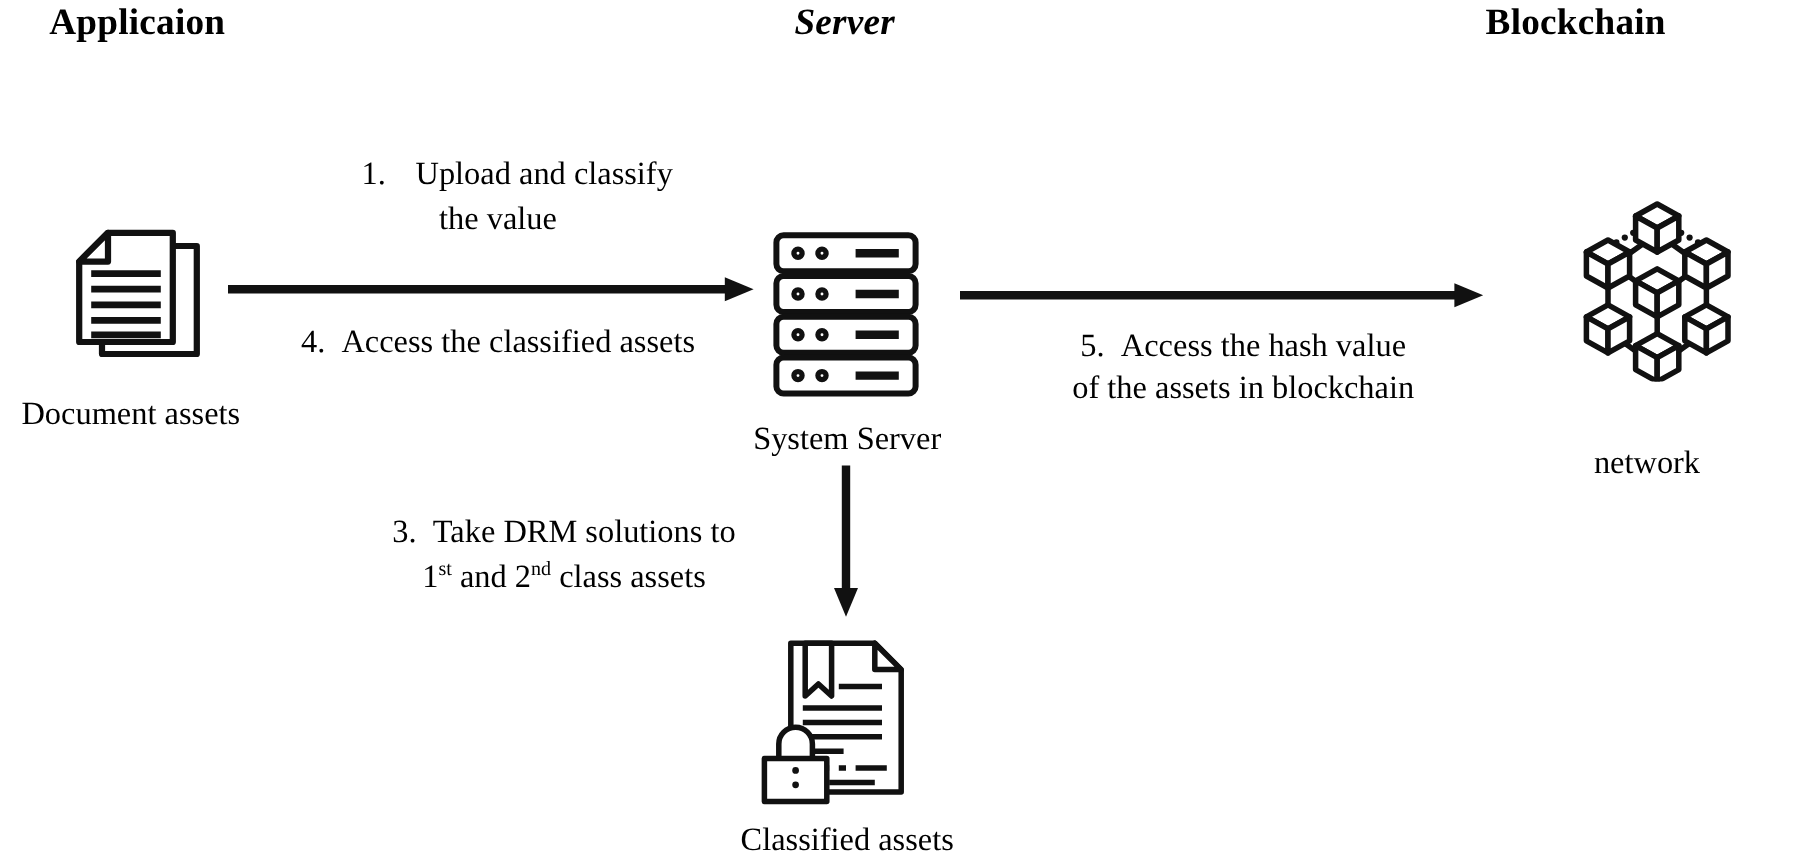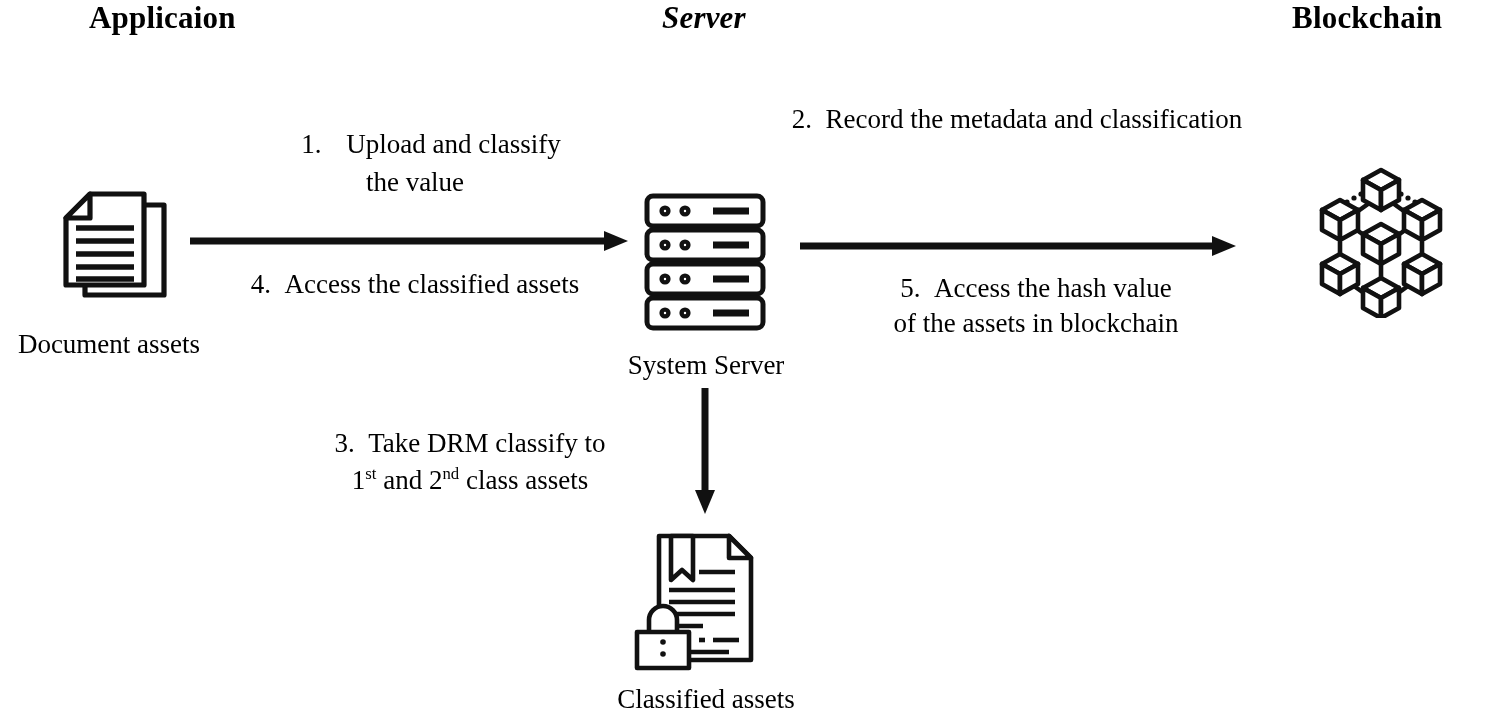--- a/index.html
+++ b/index.html
@@ -53,25 +53,25 @@
 
   
   .icon-box { display: block; }
   .icon-box svg { display: block; }
 </style>
 </head>
 <body>
 
 <div id="canvas">
 
-  <div class="abs col-header" style="left:41px; top:2px;margin-left:48px;">Applicaion</div>
+  <div class="abs col-header" style="left:41px; top:2px;">Applicaion</div>
 
   <div class="abs col-header" style="left:662px; top:2px;font-style:italic;">Server</div>
 
-  <div class="abs col-header" style="left:1292px; top:2px;text-align:center;">Blockchain</div>
+  <div class="abs col-header" style="left:1238px; top:2px;text-align:center;">Blockchain</div>
 
   <div class="abs icon-box" style="left:52px; top:170px;">
     <svg width="130" height="140" viewBox="0 0 130 140" fill="none" stroke="#111111" stroke-width="5.2" stroke-linejoin="round" stroke-linecap="round">
 
       <path d="M33 35 H112 V125 H33 Z" fill="#ffffff"></path>
 
       <path d="M38 24 H92 V115 H14 V48 Z" fill="#ffffff"></path>
       <path d="M38 24 L14 48 H38 Z" fill="#ffffff"></path>
 
       <g stroke-width="5.6" stroke-linecap="butt">
@@ -176,20 +176,21 @@
         <circle cx="47" cy="44" r="2.6"></circle>
         <circle cx="54" cy="40" r="2.6"></circle>
         <circle cx="61" cy="36" r="2.6"></circle>
         <circle cx="101" cy="36" r="2.6"></circle>
         <circle cx="108" cy="40" r="2.6"></circle>
         <circle cx="115" cy="44" r="2.6"></circle>
       </g>
     </svg>
   </div>
 
+  <div class="abs node-caption" style="left:1246px; top:368px; width:253px;">network</div>
 
   <div class="abs icon-box" style="left:629px; top:528px;">
     <svg width="148" height="148" viewBox="0 0 148 148" fill="none" stroke="#111111" stroke-width="4.6" stroke-linejoin="round" stroke-linecap="round">
 
       <path d="M30 8 H100 L122 30 V132 H30 Z" fill="#ffffff"></path>
       <path d="M100 8 V30 H122 Z" fill="#ffffff"></path>
 
       <path d="M42 8 V52 L53 42 L64 52 V8 Z" fill="#ffffff"></path>
 
       <g stroke-width="4.6" stroke-linecap="butt">
@@ -242,32 +243,28 @@
     <span>1.</span>
     <span style="display:inline-block; width:18px;"></span><span>Upload and classify</span>
   </div>
   <div class="abs flow-label" style="left:200px; top:164px; width:430px;">the value</div>
 
   <div class="abs flow-label" style="left:200px; top:266px; width:430px;">
     <span>4.</span>
     <span>&nbsp;</span><span>Access the classified assets</span>
   </div>
 
-  <div class="abs flow-label" style="left:736px; top:101px; width:562px;">
-    <span>2.</span>
-    <span>&nbsp;</span><span>Record the metadata and classification</span>
-  </div>
 
   <div class="abs flow-label" style="left:856px; top:270px; width:360px;">
     <span>5.</span>
     <span>&nbsp;</span><span>Access the hash value</span>
   </div>
   <div class="abs flow-label" style="left:856px; top:305px; width:360px;">of the assets in blockchain</div>
 
   <div class="abs flow-label" style="left:296px; top:425px; width:348px;">
     <span>3.</span>
-    <span>&nbsp;</span><span>Take DRM classify to</span>
+    <span>&nbsp;</span><span>Take DRM solutions to</span>
   </div>
   <div class="abs flow-label" style="left:296px; top:462px; width:348px;text-align:center;">
     <span>1</span><sup>st</sup><span> and 2</span><sup>nd</sup><span> class assets</span>
   </div>
 
 </div>
 
 </body></html>

